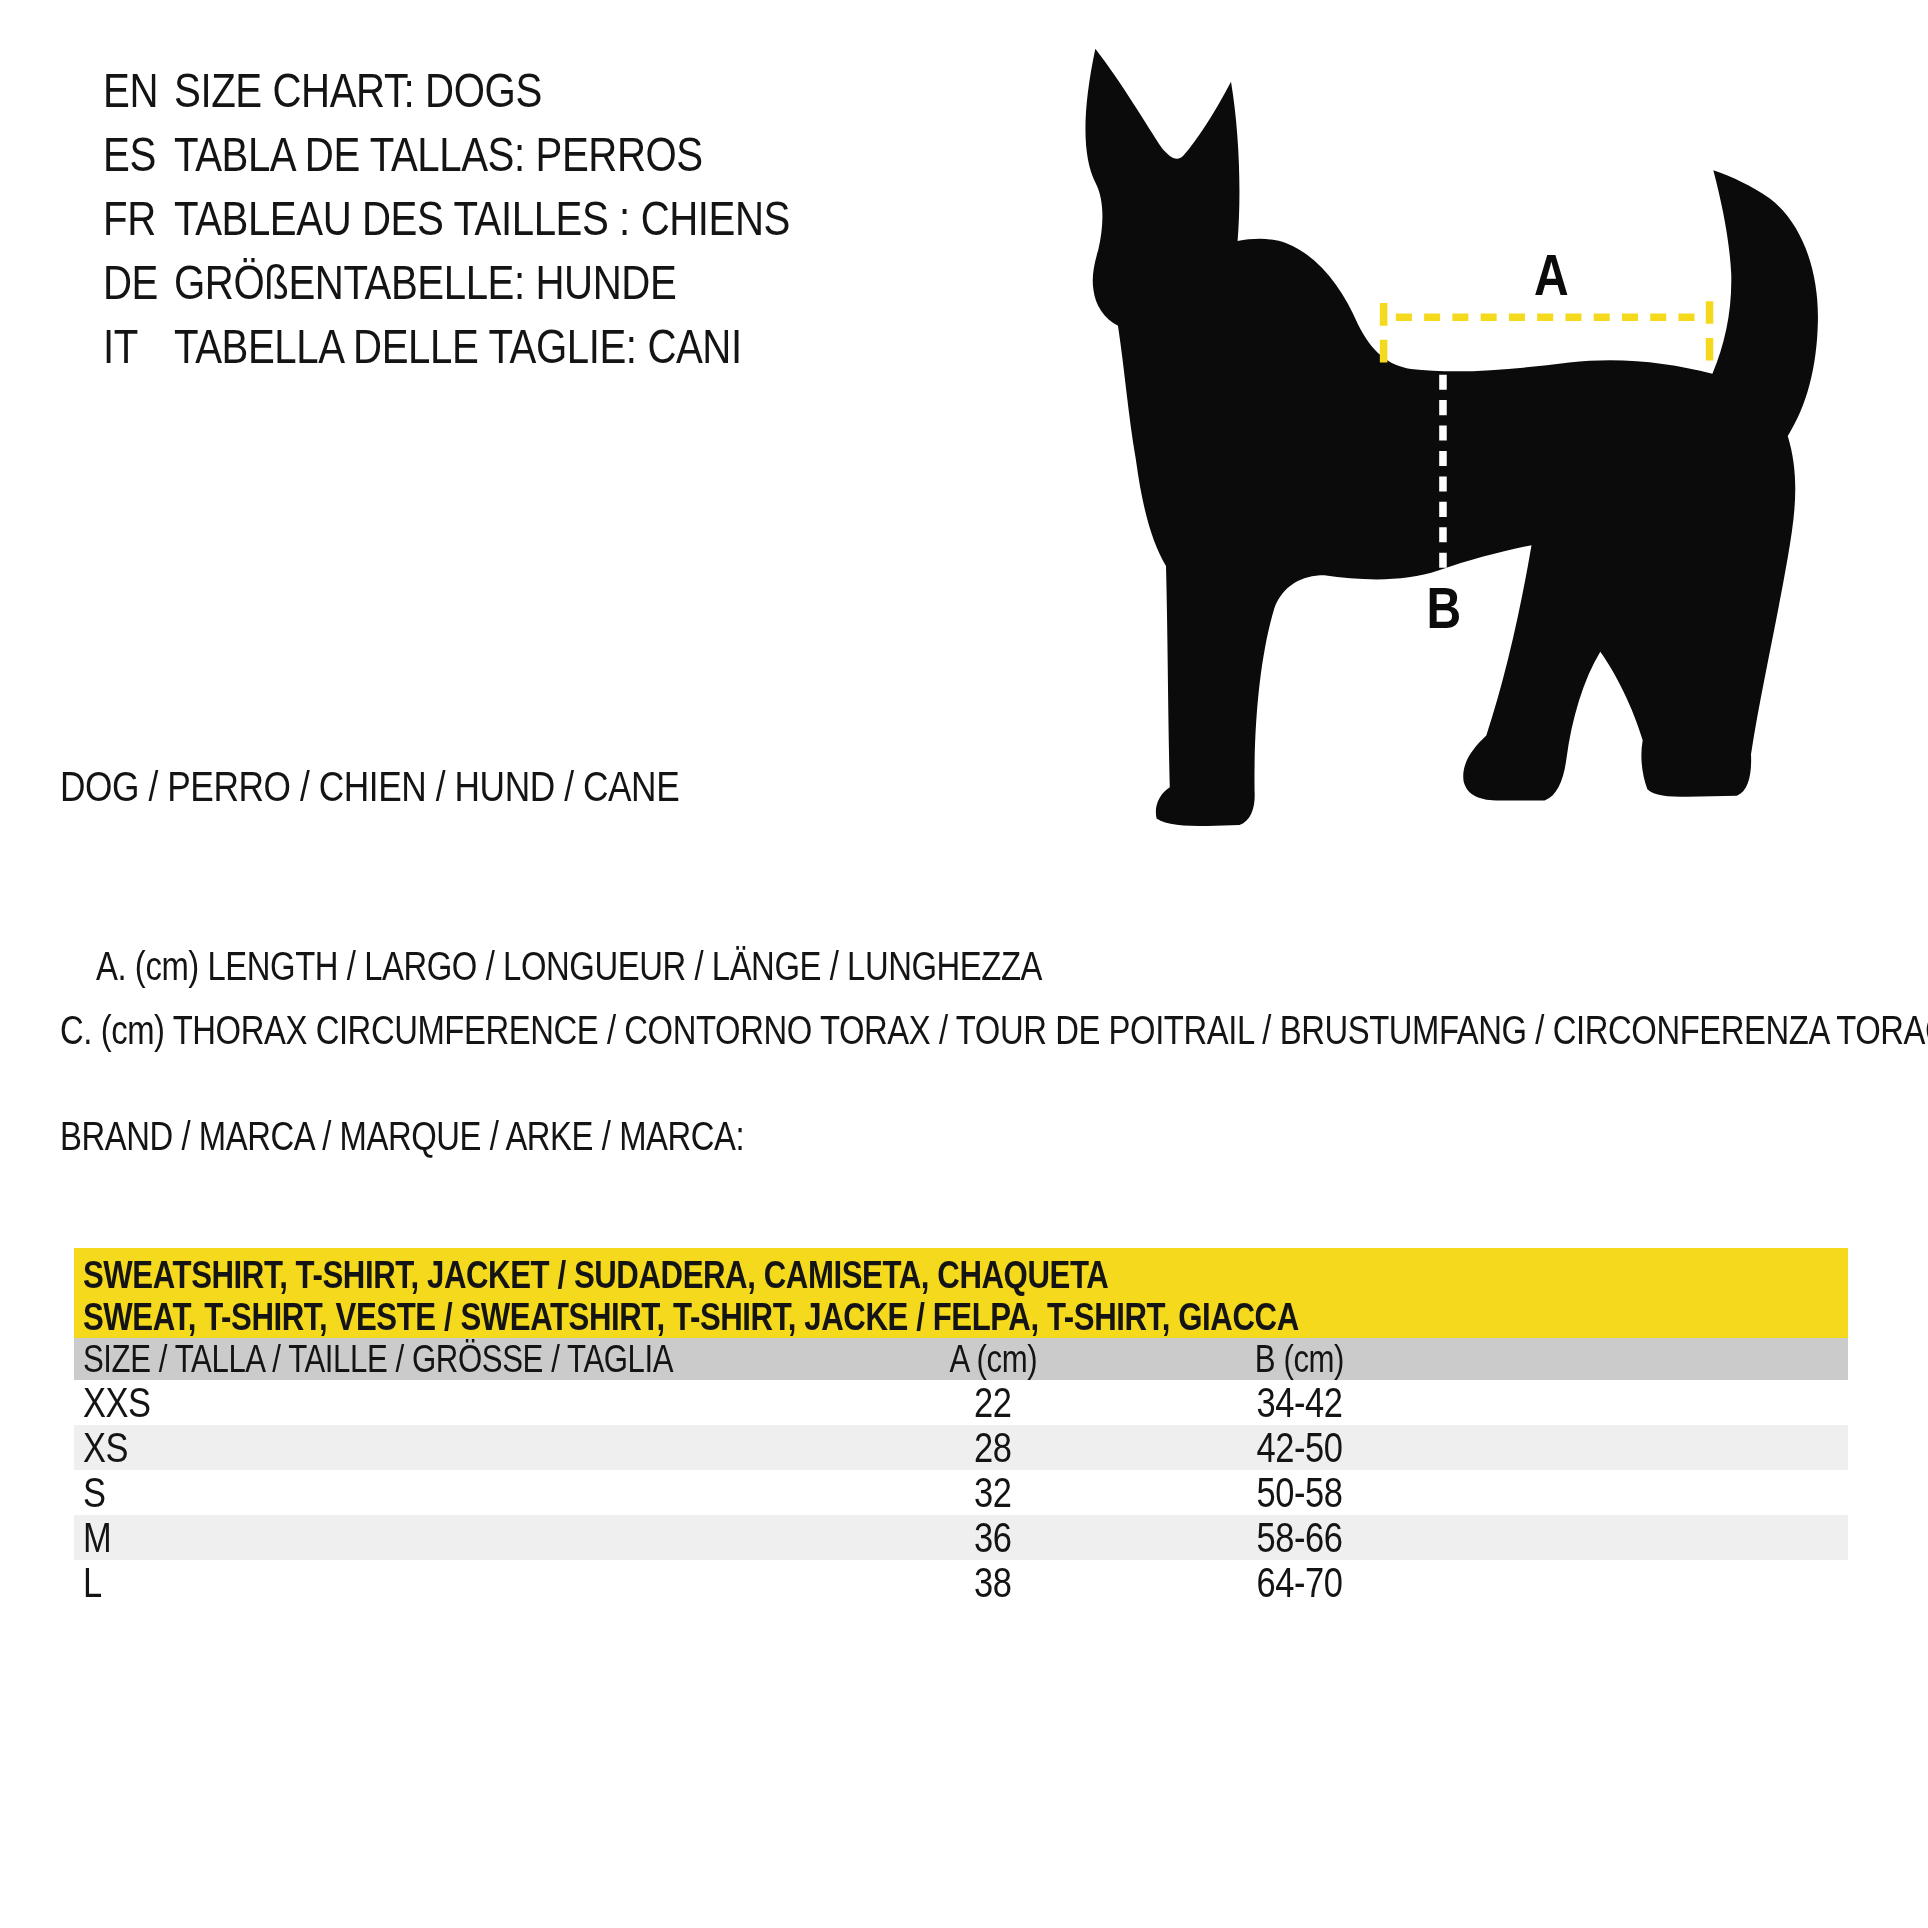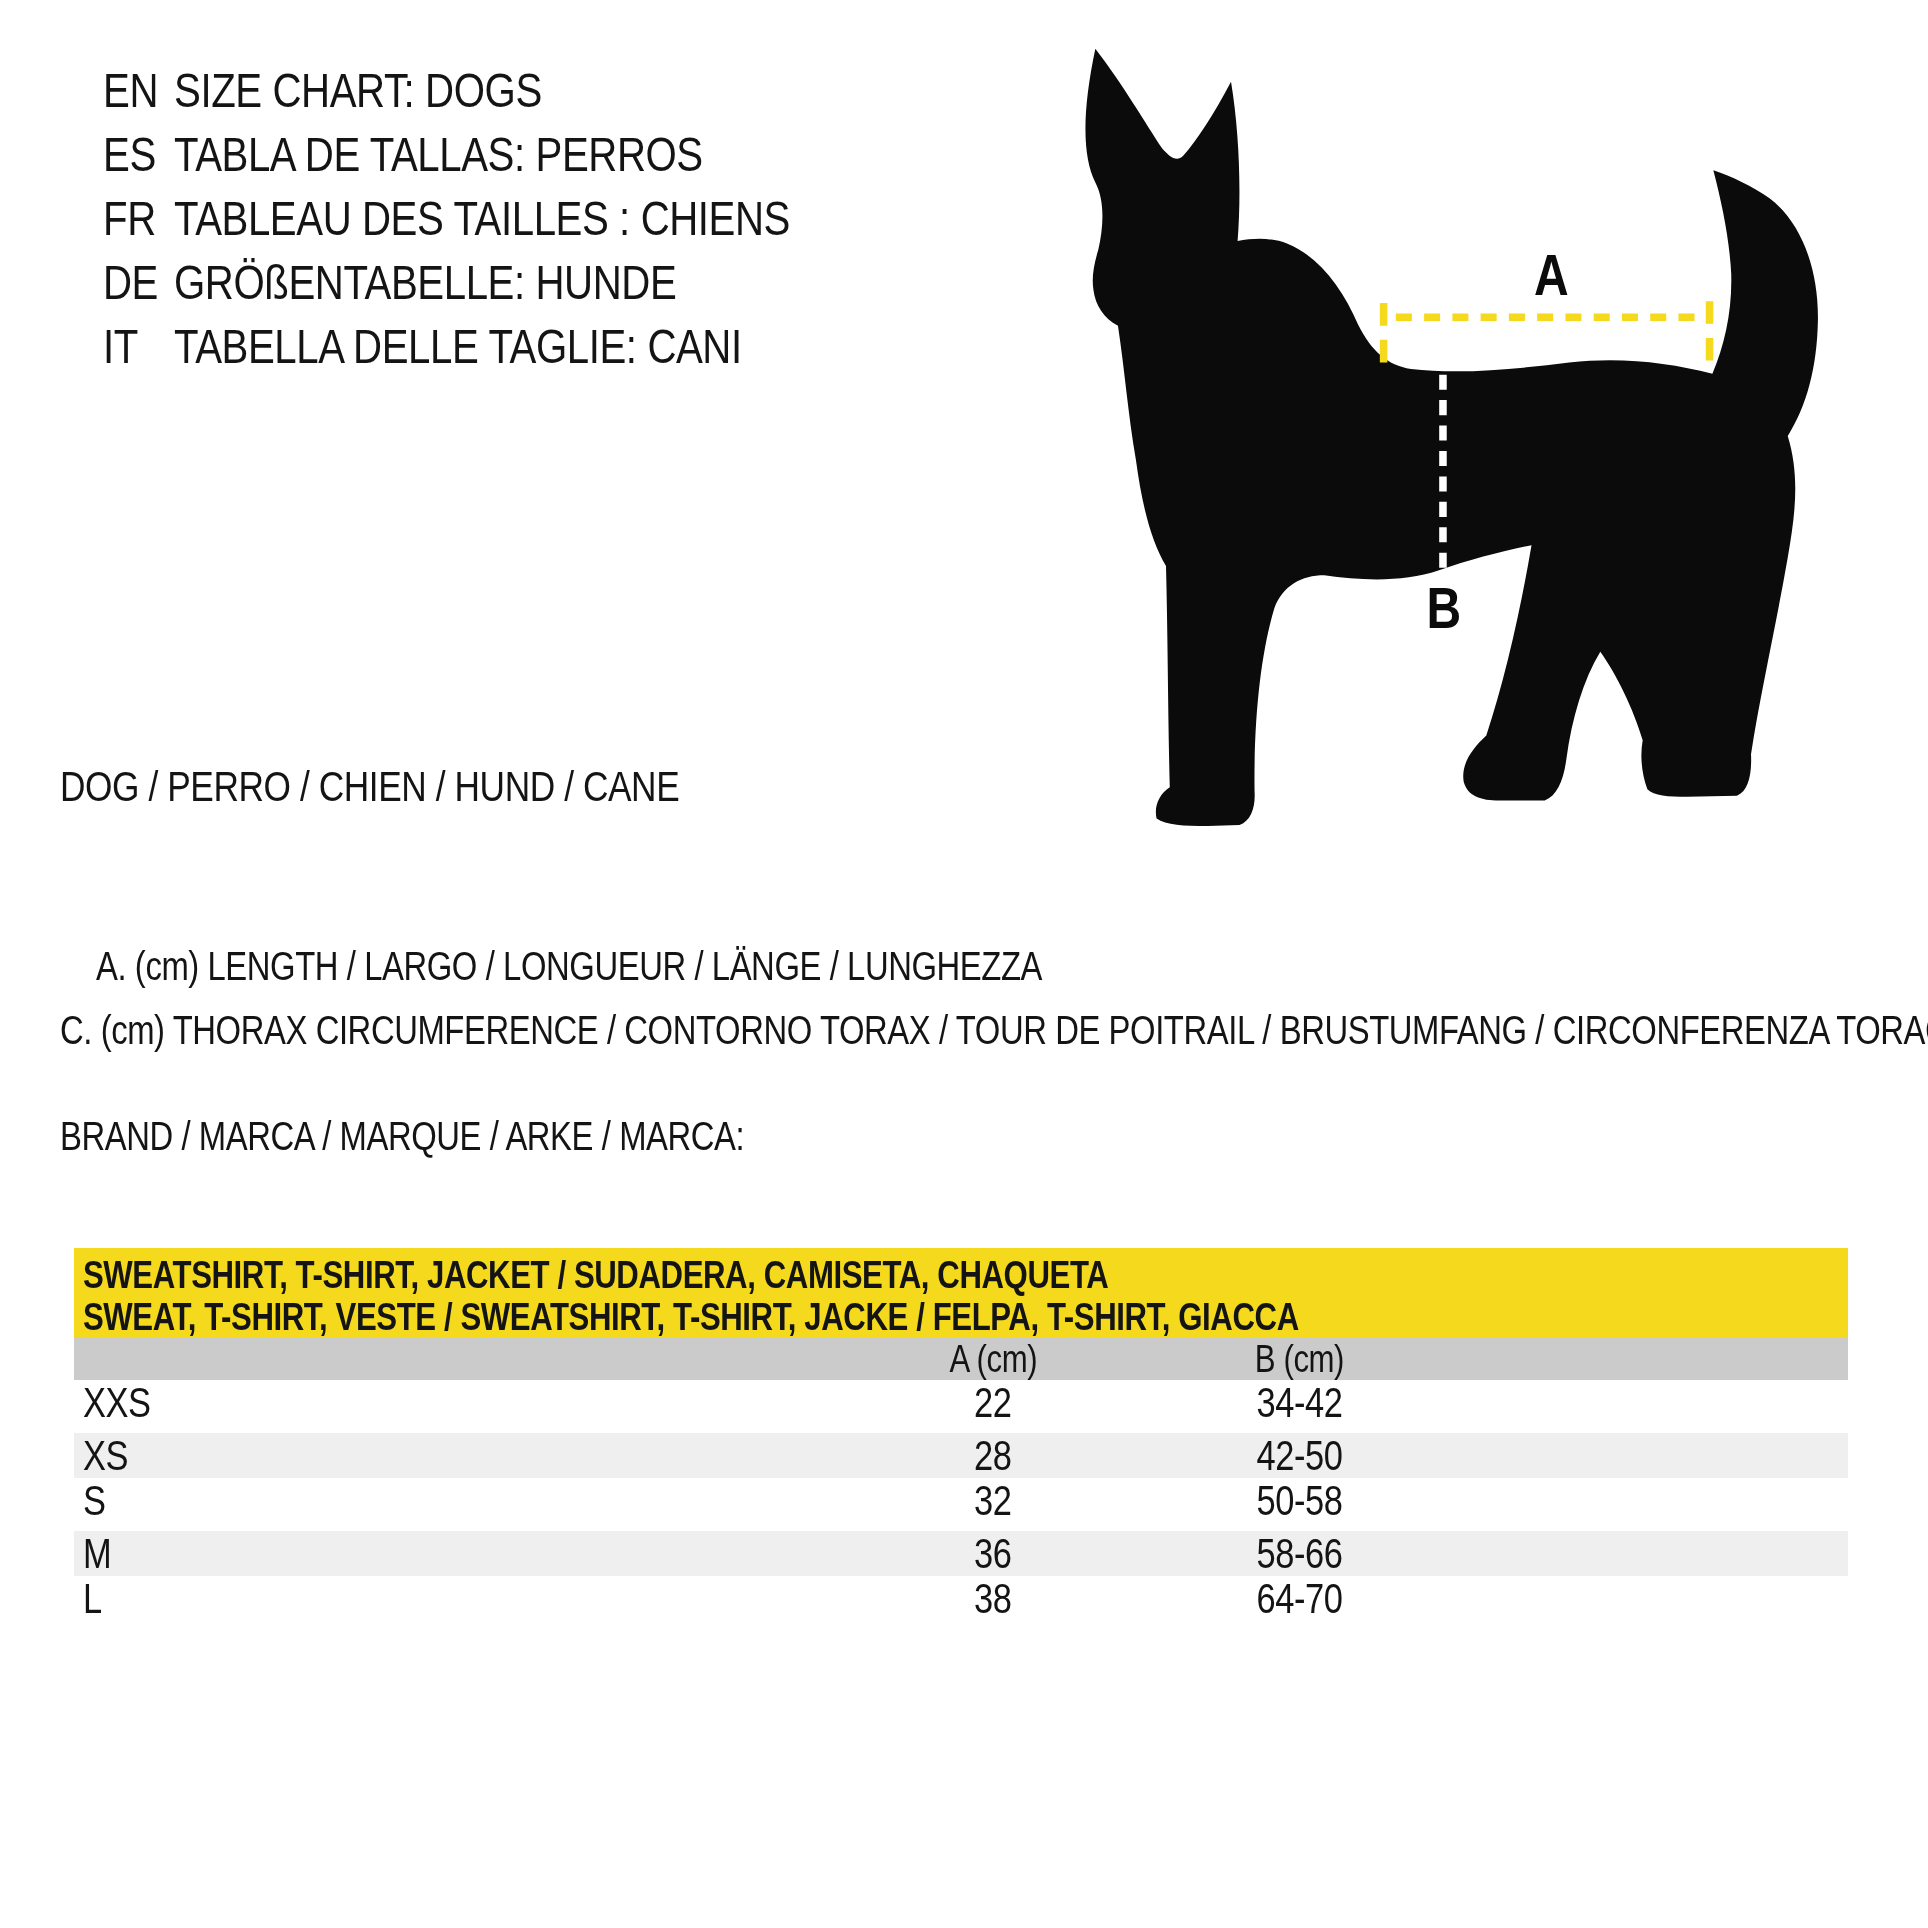--- a/index.html
+++ b/index.html
@@ -25,21 +25,21 @@
   .legend-c{left:60px;top:1010px;font-size:40px;line-height:40px;}
   .brand-line{left:60px;top:1116px;font-size:40px;line-height:40px;}
 
   
   .size-table{left:74px;top:1248px;width:1774px;}
   .band{background:var(--accent);height:90px;padding:5.6px 0 0 9.4px;box-sizing:border-box;}
   .band div{font-weight:bold;font-size:38px;line-height:42px;}
   .trow{position:relative;width:100%;}
   .thead{height:42px;line-height:42px;background:var(--gray-head);font-size:38px;}
   .tbody-row{height:45px;line-height:45px;font-size:42px;}
-  .tbody-row.alt{background:var(--gray-alt);margin-top:8px;}
+  .tbody-row.alt{background:var(--gray-alt);}
   .c-size{position:absolute;left:9.4px;top:0;}
   .c-a{position:absolute;left:806px;width:226px;top:0;text-align:center;text-decoration:underline;}
   .c-b{position:absolute;left:1093px;width:264px;top:0;text-align:center;}
 
   svg text{font-family:"Liberation Sans", sans-serif;}
 </style>
 </head>
 <body style="--accent: #F4D91D; --gray-head: #CBCBCB; --gray-alt: #EFEFEF; color: rgb(20, 20, 20);">
 
 <div class="abs lang-block">
@@ -137,20 +137,21 @@
   <span class="cx">BRAND / MARCA / MARQUE / ARKE / MARCA:</span>
 </div>
 
 <div class="abs size-table">
   <div class="band">
     <div><span class="cx">SWEATSHIRT, T-SHIRT, JACKET / SUDADERA, CAMISETA, CHAQUETA</span></div>
     <div><span class="cx">SWEAT, T-SHIRT, VESTE / SWEATSHIRT, T-SHIRT, JACKE / FELPA, T-SHIRT, GIACCA</span></div>
   </div>
 
   <div class="trow thead">
+    <span class="c-size"><span class="cx">SIZE / TALLA / TAILLE / GRÖSSE / TAGLIA</span></span>
     <span class="c-a"><span class="cxc">A (cm)</span></span>
     <span class="c-b"><span class="cxc">B (cm)</span></span>
   </div>
 
   <div class="trow tbody-row">
     <span class="c-size"><span class="cx">XXS</span></span>
     <span class="c-a"><span class="cxc">22</span></span>
     <span class="c-b"><span class="cxc">34-42</span></span>
   </div>
   <div class="trow tbody-row alt">

